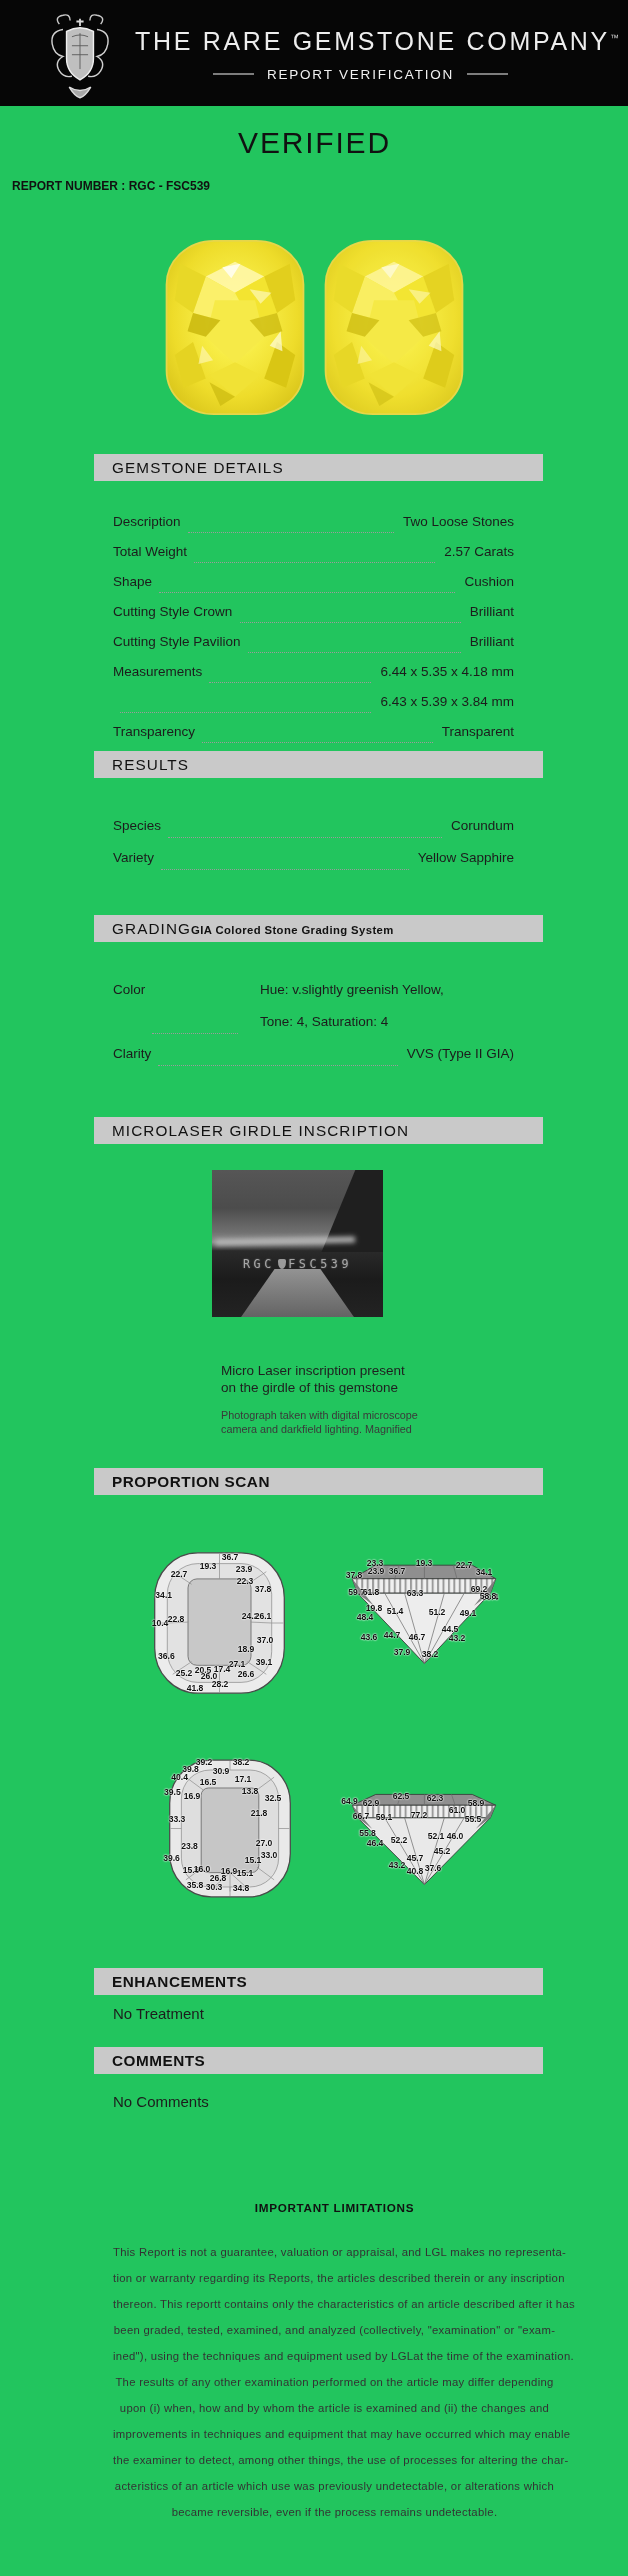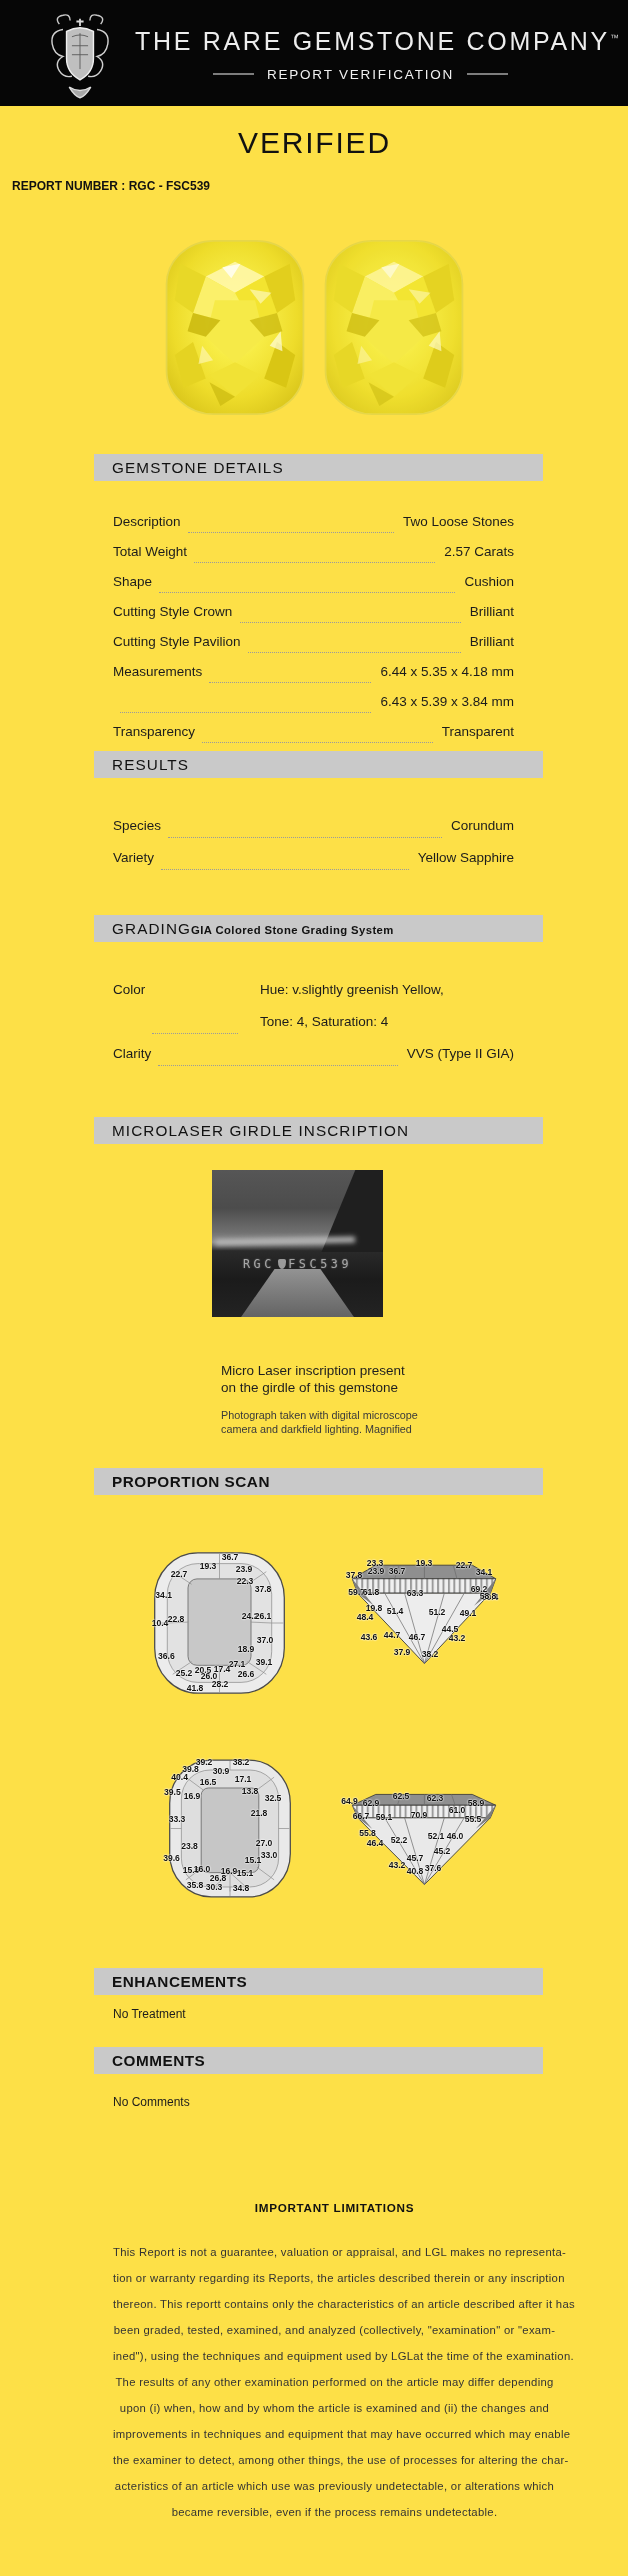--- a/index.html
+++ b/index.html
@@ -1,16 +1,16 @@
 <!DOCTYPE html>
 <html style="font-size:14.4px"><head>
 <meta charset="utf-8">
 <style>
   html,body{margin:0;padding:0;background:#f6f4f5;}
-  .page{position:relative;width:629px;height:2576px;margin:0 auto;background:#fde047;
+  .page{position:relative;width:629px;height:2576px;margin:0 auto;background:#22c55e;
         font-family:"Liberation Sans", sans-serif;color:#1c1c1c;overflow:hidden;}
 
   
   .hdr{position:absolute;left:0;top:0;width:629px;height:106px;background:#060606;}
   .crest{position:absolute;left:45px;top:12.6px;width:70px;height:87px;}
   .hdr-text{position:absolute;left:135px;top:0;width:451px;height:106px;text-align:center;}
   .company{margin-top:27px;font-size:25px;letter-spacing:2.7px;color:#ededed;font-weight:400;white-space:nowrap;}
   .tm{font-size:9px;vertical-align:super;color:#cfcfcf;letter-spacing:0;}
   .sub-row{margin-top:10.8px;display:flex;align-items:center;justify-content:center;gap:12.6px;}
   .sub-line{width:41px;height:1.8px;background:#7d7d7d;}
@@ -64,21 +64,21 @@
   .caption{position:absolute;left:221px;top:1362px;width:253px;font-size:13.5px;line-height:17px;color:#1f1f1f;}
   .photo-note{position:absolute;left:221px;top:1409px;width:253px;font-size:10.8px;line-height:13.5px;color:#3a3a3a;}
 
   
   .diagram{position:absolute;}
   .diagram svg{position:absolute;left:0;top:0;}
   .fct{position:absolute;transform:translate(-50%,-50%);font-size:8.6px;font-weight:bold;color:#101010;
        white-space:nowrap;text-shadow:0 0 1.8px #fff,0 0 1.8px #fff;}
 
   
-  .plain-line{position:absolute;left:113px;font-size:12px;line-height:18px;color:#1c1c1c;}
+  .plain-line{position:absolute;left:113px;font-size:15px;line-height:18px;color:#1c1c1c;}
 
   
   .limits{position:absolute;left:113px;top:2201px;width:443px;text-align:center;}
   .limits-title{font-size:11.7px;font-weight:bold;letter-spacing:0.7px;color:#111;}
   .limit-lines{margin-top:25px;}
   .limit-line{font-size:11.3px;line-height:26px;color:#333;letter-spacing:0.3px;white-space:nowrap;}
 </style>
 </head>
 <body>
 
@@ -399,21 +399,21 @@
       </g>
       <polygon points="8,18 14,32 30,44" fill="#7e7e7e"></polygon>
       <polygon points="167,18 161,32 145,44" fill="#7e7e7e"></polygon>
     </svg>
   <span class="fct" style="left: 26px; top: 14.4px;">62.9</span>
       <span class="fct" style="left: 56px; top: 7.2px;">62.5</span>
       <span class="fct" style="left: 90px; top: 9px;">62.3</span>
       <span class="fct" style="left: 4.5px; top: 11.7px;">64.9</span>
       <span class="fct" style="left: 16px; top: 27px;">66.7</span>
       <span class="fct" style="left: 39px; top: 28px;">59.1</span>
-      <span class="fct" style="left: 74px; top: 26px;">70.9</span>
+      <span class="fct" style="left: 74px; top: 26px;">77.2</span>
       <span class="fct" style="left: 112px; top: 21px;">61.0</span>
       <span class="fct" style="left: 131px; top: 13.5px;">58.9</span>
       <span class="fct" style="left: 128px; top: 30px;">55.5</span>
       <span class="fct" style="left: 22.5px; top: 44px;">55.8</span>
       <span class="fct" style="left: 54px; top: 51px;">52.2</span>
       <span class="fct" style="left: 91px; top: 47px;">52.1</span>
       <span class="fct" style="left: 110px; top: 47px;">46.0</span>
       <span class="fct" style="left: 30px; top: 54px;">46.4</span>
       <span class="fct" style="left: 70px; top: 69px;">45.7</span>
       <span class="fct" style="left: 97px; top: 62px;">45.2</span>

